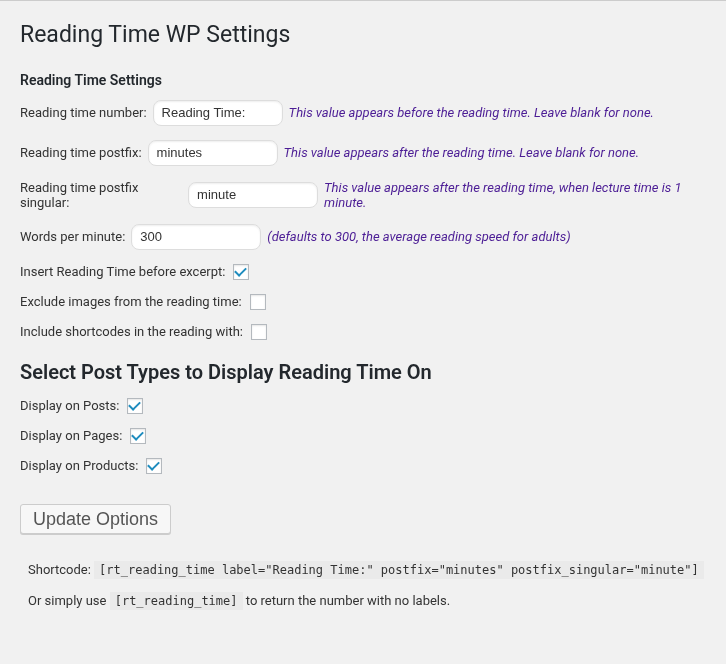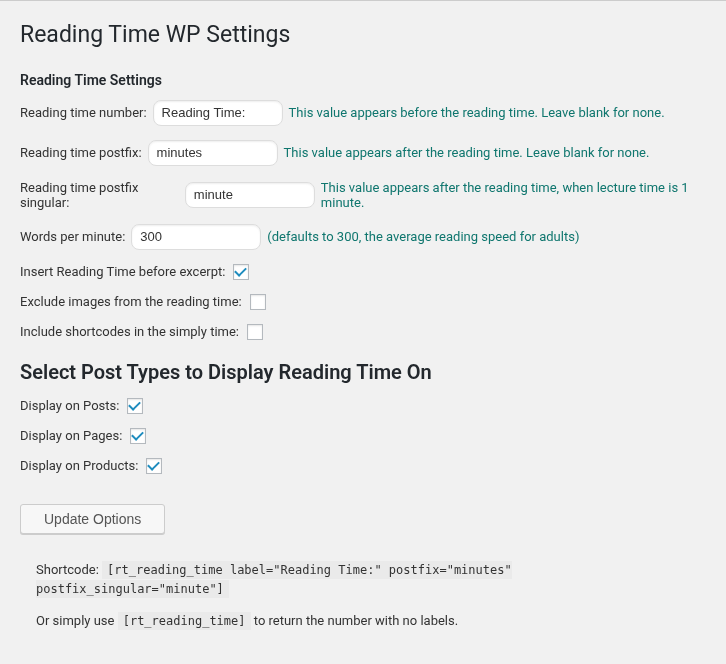--- a/index.html
+++ b/index.html
@@ -52,22 +52,23 @@
       border-radius: 8px;
       padding: 3px 8px;
       font-size: 13px;
       line-height: 1.4;
       height: 26px;
       width: 130px;
       margin: 0 6px 0 2px;
       color: #333;
     }
     .desc {
-      color: #0f766e;
+      color: #4c1d95;
       font-size: 13px;
+      font-style: italic;
     }
     input[type="checkbox"] {
       appearance: none;
       -webkit-appearance: none;
       width: 16px;
       height: 16px;
       background: #fff;
       border: 1px solid #b4b9be;
       box-shadow: inset 0 1px 2px rgba(0,0,0,0.1);
       margin: 0 0 0 4px;
@@ -81,42 +82,42 @@
       left: 3px;
       top: 0px;
       width: 5px;
       height: 9px;
       border: solid #1e8cbe;
       border-width: 0 2px 2px 0;
       transform: rotate(45deg);
     }
     .button {
       display: inline-block;
-      font-size: 14px;
+      font-size: 18px;
       line-height: 26px;
       height: 30px;
-      padding: 0 23px;
+      padding: 0 12px;
       background: #f7f7f7;
       border: 1px solid #ccc;
       box-shadow: 0 1px 0 #ccc;
       color: #555;
       cursor: pointer;
       border-radius: 3px;
       margin-top: 16px;
       margin-bottom: 26px;
     }
     code {
       background: #eaeaea;
       padding: 2px 5px;
       font-family: Consolas, Monaco, monospace;
       font-size: 12px;
       color: #333;
     }
     p {
-      margin: 0 0 12px 16px;
+      margin: 0 0 12px 8px;
       line-height: 1.5;
     }
     .top-border {
       border-top: 1px solid #ccc;
       margin: 0 -20px 0 -20px;
       padding: 0 20px 0 20px;
     }
   </style>
 </head>
 <body>
@@ -157,21 +158,21 @@
     <label>Insert Reading Time before excerpt:</label>
     <input type="checkbox" checked="" style="">
   </div>
 
   <div class="row">
     <label>Exclude images from the reading time:</label>
     <input type="checkbox" style="">
   </div>
 
   <div class="row">
-    <label>Include shortcodes in the simply time:</label>
+    <label>Include shortcodes in the reading with:</label>
     <input type="checkbox" style="">
   </div>
 
   <h3>Select Post Types to Display Reading Time On</h3>
 
   <div class="row">
     <label>Display on Posts:</label>
     <input type="checkbox" checked="" style="">
   </div>
 

